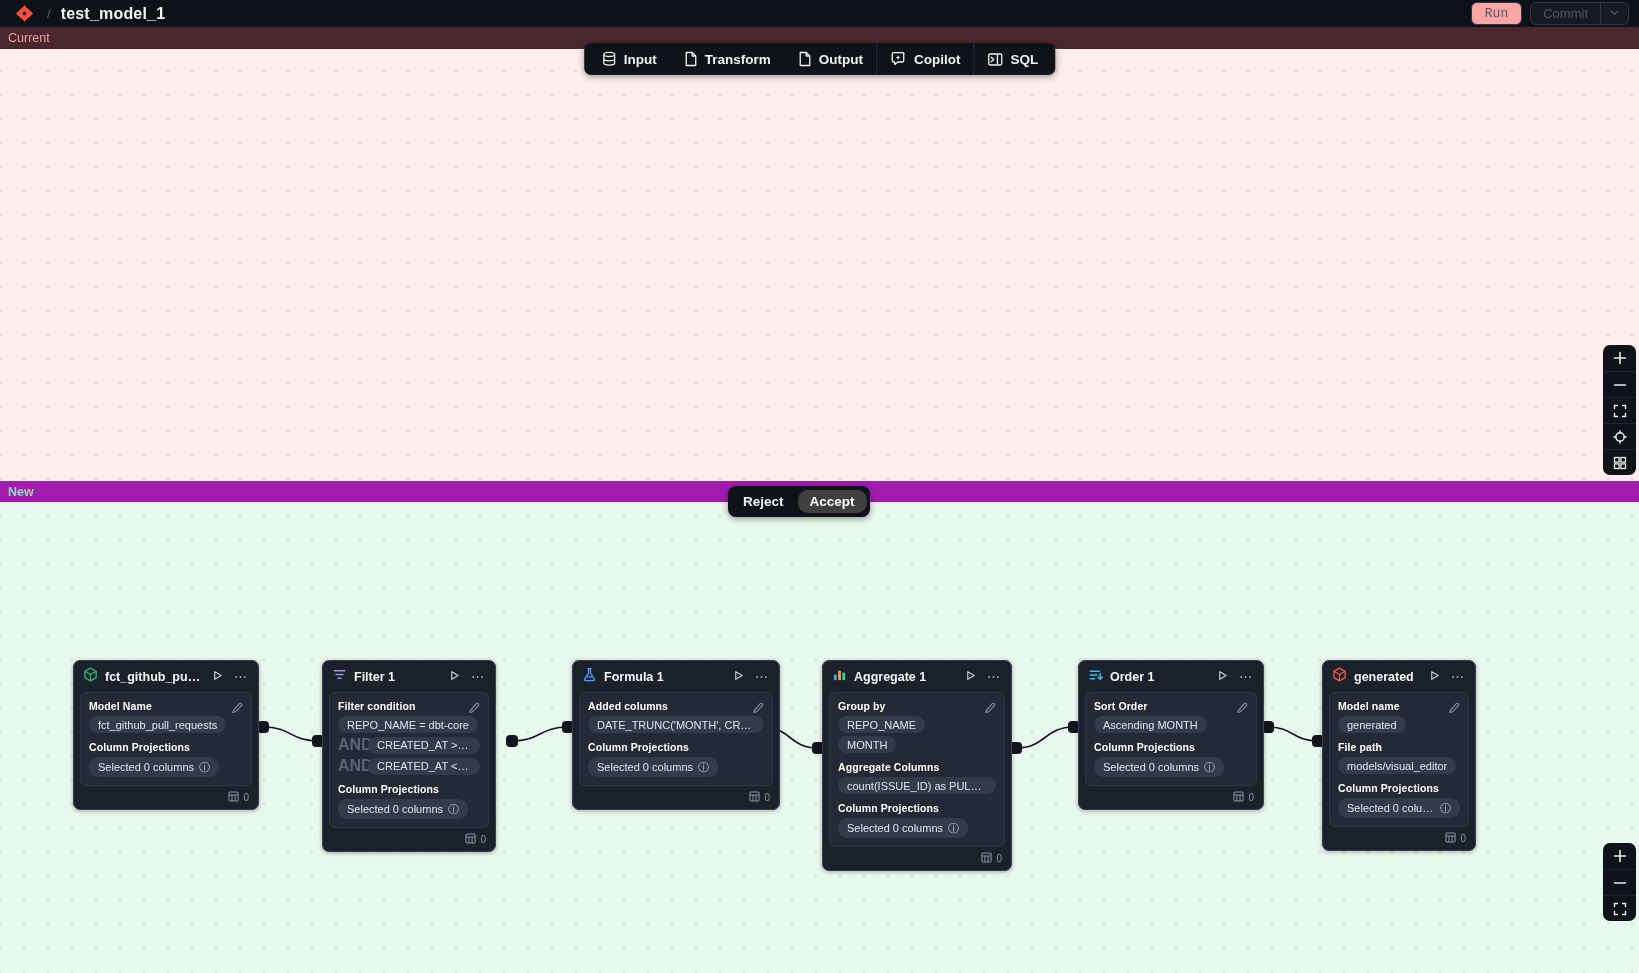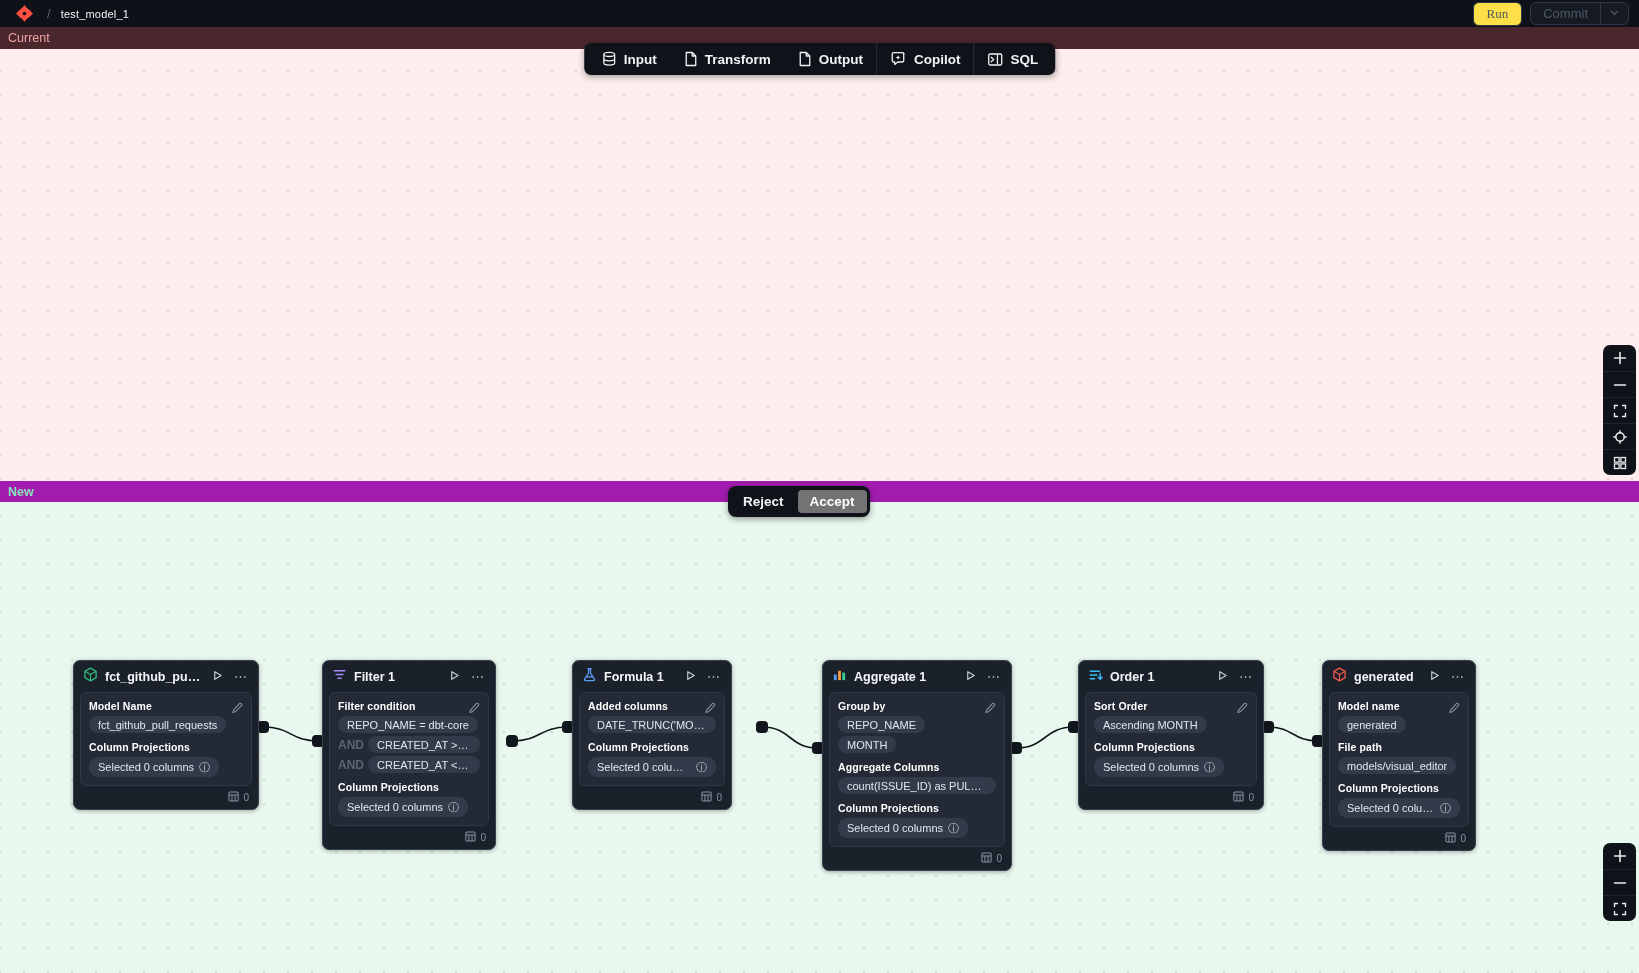--- a/index.html
+++ b/index.html
@@ -5,24 +5,24 @@
   * { margin:0; padding:0; box-sizing:border-box; }
   html,body { width:1639px; height:973px; overflow:hidden; background:#0e1218;
               font-family:"Liberation Sans", sans-serif; }
   #app { position:relative; width:1639px; height:973px; }
 
   
   .topbar { position:absolute; left:0; top:0; width:100%; height:27px;
             background:#0e1218; display:flex; align-items:center; padding:0 10px; z-index:30; }
   .logo { width:17px; height:17px; margin-left:6px; flex:0 0 auto; }
   .crumb-sep { color:#5b6472; font-size:13px; margin:0 10px 0 14px; }
-  .model-title { color:#f2f4f7; font-size:11px; font-weight:400; letter-spacing:.2px; }
+  .model-title { color:#f2f4f7; font-size:16px; font-weight:700; letter-spacing:.2px; }
   .topbar-right { margin-left:auto; display:flex; gap:8px; align-items:center; }
-  .tb-btn { background:#fde047; border:1px solid #2e3848; color:#4d5766; font-size:13px;
-            padding:3px 13px; border-radius:6px; font-family:Liberation Serif, serif; }
+  .tb-btn { background:#fca5a5; border:1px solid #2e3848; color:#4d5766; font-size:13px;
+            padding:3px 13px; border-radius:6px; font-family:Liberation Mono, monospace; }
   .split { display:flex; background:#151a23; border:1px solid #2e3848; border-radius:6px; }
   .split .seg { background:none; border:none; color:#4d5766; font-size:13px; padding:3px 12px; font-family:inherit; }
   .split .seg.caret { border-left:1px solid #2e3848; padding:3px 8px; display:flex; align-items:center; }
 
   
   .bar-current { position:absolute; left:0; top:27px; width:100%; height:22px; background:#4a272c;
                  color:#eda3a3; font-size:12.5px; display:flex; align-items:center; padding-left:8px; z-index:5; }
   .canvas-current { position:absolute; left:0; top:49px; width:100%; height:432px; background:#fdeeed;
                     background-image:radial-gradient(circle, #eaccca 1.2px, transparent 1.2px);
                     background-size:24px 24px; background-position:12px 10px; }
@@ -39,22 +39,22 @@
   .tool-item { display:flex; align-items:center; gap:7px; color:#f1f3f6; font-size:13.5px; font-weight:600;
                padding:0 13px; height:100%; background:none; border:none; font-family:inherit; cursor:default; }
   .tool-sep { width:1px; height:100%; background:#262e3c; }
   .tool-item svg { display:block; }
 
   
   .diffpill { position:absolute; left:728px; top:486px; height:31px; background:#0f1319; border-radius:8px;
               display:flex; align-items:center; padding:3px; gap:2px; z-index:20; box-shadow:0 2px 6px rgba(0,0,0,.4); }
   .reject-btn { background:none; border:none; color:#f1f3f6; font-size:13.5px; font-weight:600;
                 padding:3px 12px; font-family:inherit; }
-  .accept-btn { background:#737373; border:none; color:#ffffff; font-size:13.5px; font-weight:700;
-                padding:4px 12px; border-radius:4px; font-family:inherit; }
+  .accept-btn { background:#404040; border:none; color:#ffffff; font-size:13.5px; font-weight:700;
+                padding:4px 12px; border-radius:10px; font-family:inherit; }
 
   
   .ctrl-panel { position:absolute; right:3px; width:33px; background:#0f1319; border-radius:7px;
                 display:flex; flex-direction:column; align-items:stretch; z-index:20; overflow:hidden; }
   .ctrl-top { top:345px; }
   .ctrl-bottom { top:843px; }
   .ctrl-btn { height:26px; background:none; border:none; color:#e8eaee; display:flex;
               align-items:center; justify-content:center; font-family:inherit; }
   .ctrl-btn + .ctrl-btn { border-top:1px solid #1d2430; }
 
@@ -67,21 +67,21 @@
   .node-play { color:#c6ccd6; font-size:12px; background:none; border:none; padding:0 2px; line-height:1; font-family:inherit;}
   .node-menu { color:#c6ccd6; font-size:13px; background:none; border:none; padding:0 2px; line-height:1; letter-spacing:1px; font-family:inherit;}
   .node-body { position:relative; margin:1px 6px 4px 6px; background:#232a36; border:1px solid #303847;
                border-radius:6px; padding:7px 8px 8px 8px; }
   .pencil { position:absolute; top:7px; right:8px; }
   .sect { margin-bottom:8px; }
   .sect:last-child { margin-bottom:0; }
   .sect-label { color:#ffffff; font-size:10.5px; font-weight:700; margin-bottom:4px; letter-spacing:.1px; }
   .chip-row { display:flex; align-items:center; gap:6px; margin-bottom:3px; }
   .chip-row:last-child { margin-bottom:0; }
-  .chip-prefix { color:#5b6472; font-size:12px; font-weight:600; width:24px; flex:0 0 auto; }
+  .chip-prefix { color:#5b6472; font-size:16px; font-weight:600; width:24px; flex:0 0 auto; }
   .chip { background:#333b4a; color:#e2e6ec; font-size:11px; padding:2.5px 9px; border-radius:9px;
           white-space:nowrap; overflow:hidden; text-overflow:ellipsis; max-width:100%;
           display:inline-flex; align-items:center; gap:5px; }
   .chip .info { font-size:11px; color:#c2c8d2; font-style:normal; }
   .node-footer { display:flex; justify-content:flex-end; align-items:center; gap:4px;
                  padding:1px 9px 5px 9px; color:#8b93a3; font-size:10px; }
 
   
   #edges { position:absolute; left:0; top:0; width:1639px; height:973px; z-index:8; pointer-events:none; }
 </style>
@@ -342,21 +342,21 @@
           </div>
         </div>
         <div class="node-footer">
           <span><svg width="11" height="11" viewBox="0 0 12 12">
               <rect x="1" y="1" width="10" height="10" rx="1.2" fill="none" stroke="#8b93a3" stroke-width="1.1"></rect>
               <path d="M1 4.3 H11 M4.3 4.3 V11 M7.7 4.3 V11" stroke="#8b93a3" stroke-width="1.1"></path>
             </svg></span>
           <span>0</span>
         </div>
       </div>
-      <div class="node" style="left: 572px; top: 660px; width: 160px;">
+      <div class="node" style="left: 572px; top: 660px; width: 208px;">
         <div class="node-header">
           <span><svg width="15" height="15" viewBox="0 0 16 16">
               <path d="M6.3 1.8 h3.4 M7 2 v4.4 L2.8 13 a1 1 0 0 0 .9 1.5 h8.6 a1 1 0 0 0 .9-1.5 L9 6.4 V2" fill="none" stroke="#5b9cf6" stroke-width="1.4" stroke-linecap="round" stroke-linejoin="round"></path>
               <path d="M5 10.5 h6" stroke="#5b9cf6" stroke-width="1.4"></path>
             </svg></span>
           <span class="node-title">Formula 1</span>
           <button class="node-play"><svg width="11" height="11" viewBox="0 0 12 12">
               <path d="M3 1.8 L10 6 L3 10.2 Z" fill="none" stroke="#c6ccd6" stroke-width="1.3" stroke-linejoin="round"></path>
             </svg></button>
           <button class="node-menu">⋯</button>

